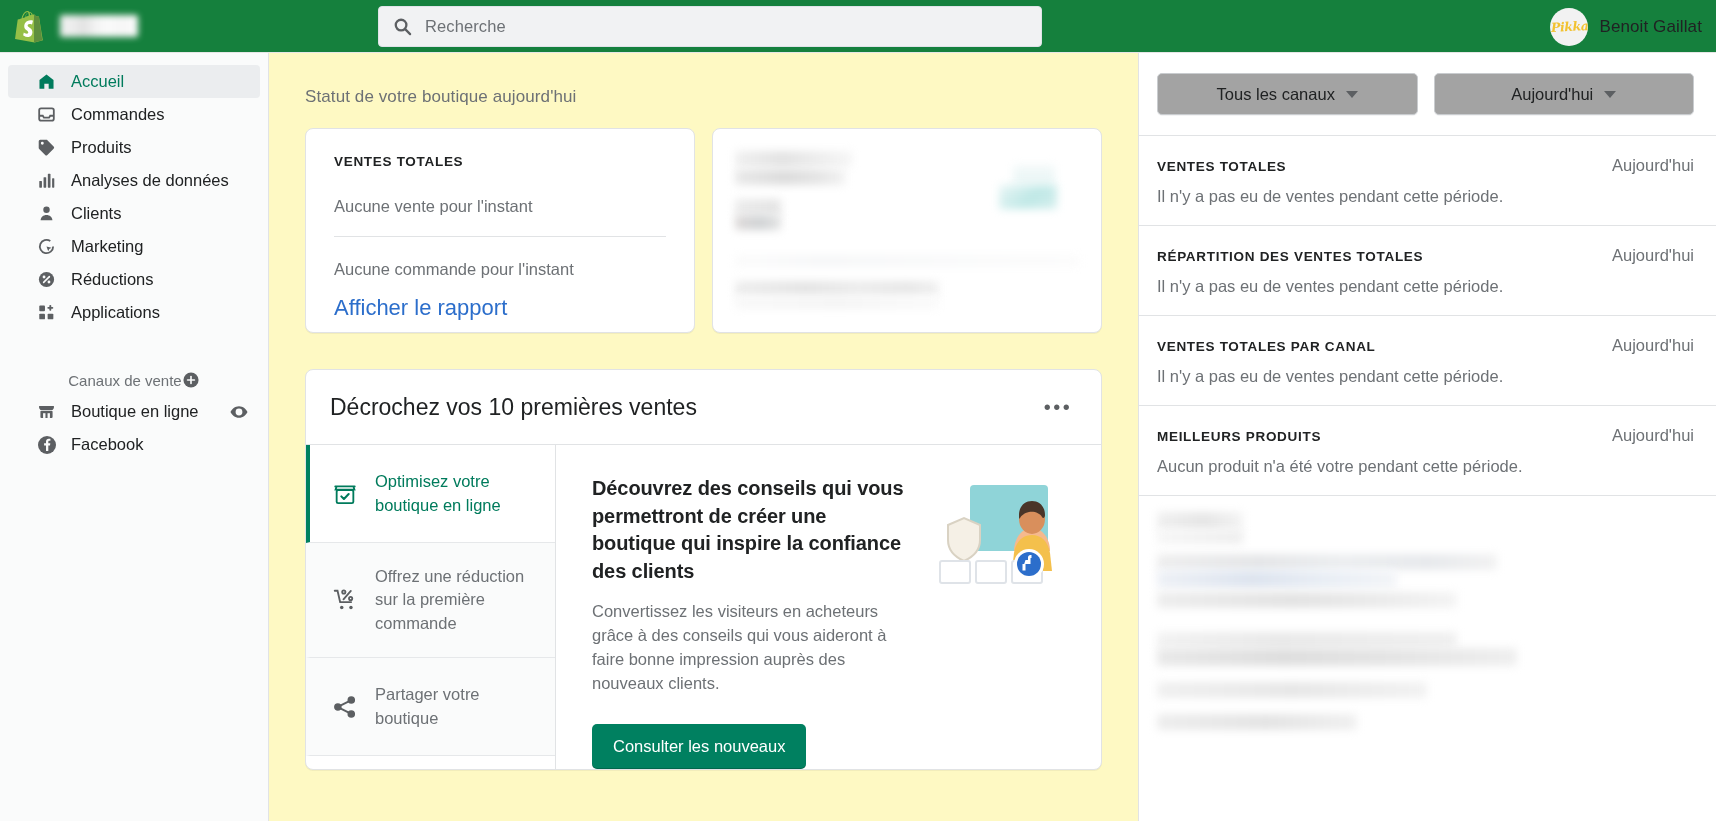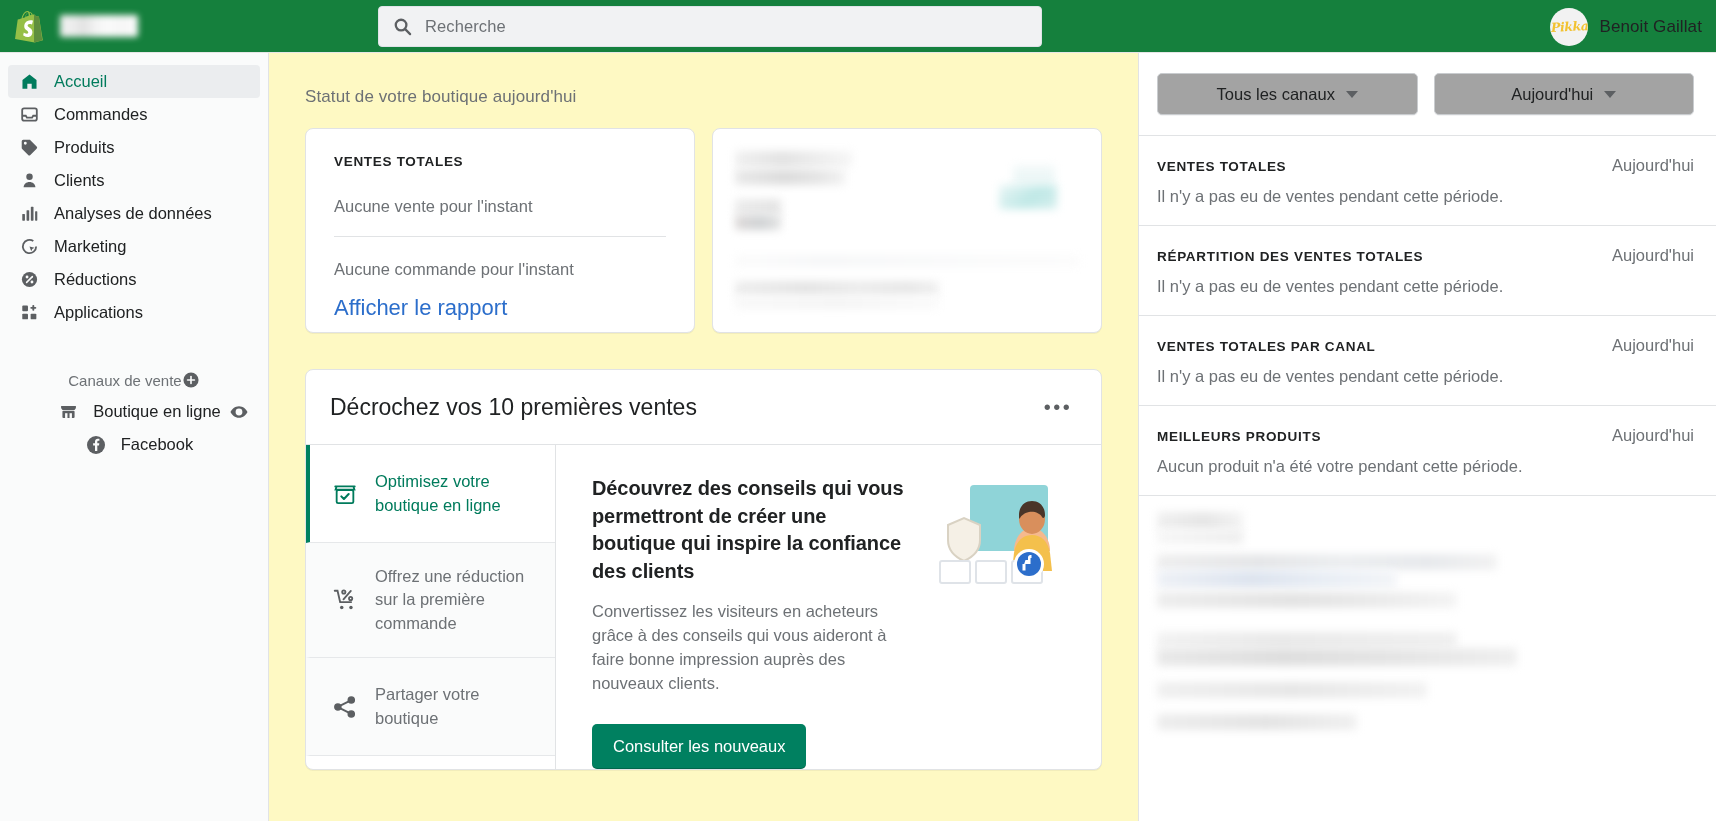--- a/index.html
+++ b/index.html
@@ -68,21 +68,21 @@
   .sidebar {
     position: absolute; top: 53px; left: 0;
     width: 269px; height: 768px;
     background: #fafbfb;
     border-right: 1px solid #e1e3e5;
     padding-top: 12px;
   }
   .nav-item {
     display: flex; align-items: center;
     height: 33px; margin: 0 8px;
-    padding-left: 11px;
+    padding-left: 28px;
     border-radius: 4px;
     color: #202223; font-size: 16.5px;
     cursor: pointer;
   }
   .nav-item .nav-ico {
     width: 21px; height: 21px; flex: none;
     margin-right: 14px;
     color: #5c5f62;
     display: flex; align-items: center; justify-content: center;
   }
@@ -92,21 +92,21 @@
   .nav-list .nav-item { margin-bottom: 0; height: 33px; }
 
   .section-header {
     display: flex; align-items: center; justify-content: center;
     margin: 0 8px; padding: 0 11px;
     height: 30px; margin-top: 36px;
   }
   .section-header .sh-label { font-size: 15px; color: #6d7175; }
   .plus-ico { width: 18px; height: 18px; color: #5c5f62; cursor: pointer; }
   .eye-ico { width: 20px; height: 20px; color: #5c5f62; cursor: pointer; }
-  .channel-row { justify-content: center; position: relative; }
+  .channel-row { justify-content: flex-start; position: relative; }
   .channel-row .eye-wrap {
     position: absolute; right: 11px; top: 50%; transform: translateY(-50%);
     display: flex;
   }
 
   
   .main {
     position: absolute; top: 53px; left: 269px;
     width: 869px; height: 768px;
     background: #fef9c3;
@@ -289,37 +289,37 @@
         <svg viewBox="0 0 20 20" width="19" height="19" fill="currentColor">
             <path d="M10.5 1.8H3.4a1.6 1.6 0 0 0-1.6 1.6v7.1c0 .4.2.8.5 1.1l6.3 6.3a1.6 1.6 0 0 0 2.3 0l6.6-6.6a1.6 1.6 0 0 0 0-2.3l-6.3-6.3c-.3-.3-.7-.9-.7-.9zM5.6 7a1.5 1.5 0 1 1 0-3 1.5 1.5 0 0 1 0 3z"></path>
           </svg>
       </span>
       <span>Produits</span>
     </div>
 
     <div class="nav-item">
       <span class="nav-ico">
         <svg viewBox="0 0 20 20" width="19" height="19" fill="currentColor">
-            <circle cx="10" cy="6" r="3.4"></circle>
-            <path d="M3.8 17.2c0-3.4 2.8-5.6 6.2-5.6s6.2 2.2 6.2 5.6z"></path>
-          </svg>
-      </span>
-      <span>Clients</span>
-    </div>
-
-    <div class="nav-item">
-      <span class="nav-ico">
-        <svg viewBox="0 0 20 20" width="19" height="19" fill="currentColor">
             <rect x="2.4" y="10.5" width="2.8" height="7" rx=".6"></rect>
             <rect x="6.9" y="6.5" width="2.8" height="11" rx=".6"></rect>
             <rect x="11.4" y="3" width="2.8" height="14.5" rx=".6"></rect>
             <rect x="15.9" y="7.6" width="2.3" height="9.9" rx=".6"></rect>
           </svg>
       </span>
       <span>Analyses de données</span>
+    </div>
+
+    <div class="nav-item">
+      <span class="nav-ico">
+        <svg viewBox="0 0 20 20" width="19" height="19" fill="currentColor">
+            <circle cx="10" cy="6" r="3.4"></circle>
+            <path d="M3.8 17.2c0-3.4 2.8-5.6 6.2-5.6s6.2 2.2 6.2 5.6z"></path>
+          </svg>
+      </span>
+      <span>Clients</span>
     </div>
 
     <div class="nav-item">
       <span class="nav-ico">
         <svg viewBox="0 0 20 20" width="19" height="19" fill="none" stroke="currentColor" stroke-width="1.9">
             <path d="M17 10a7 7 0 1 1-3-5.7"></path>
             <path d="M10 10l5.3 1.2-2.4 1.3-1.1 2.5z" fill="currentColor" stroke="none"></path>
           </svg>
       </span>
       <span>Marketing</span>

